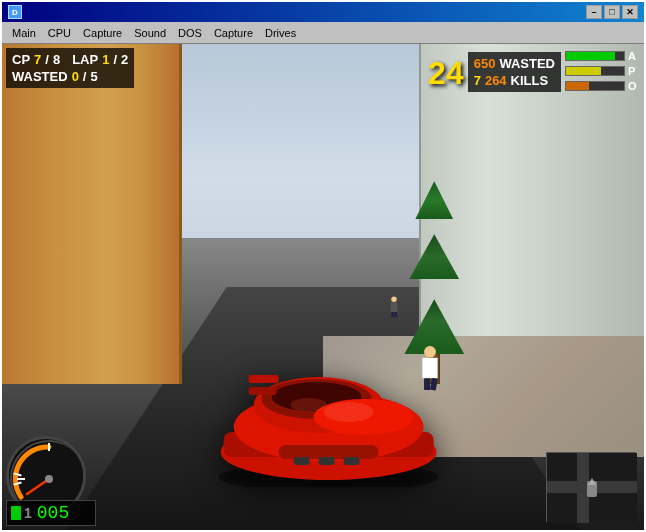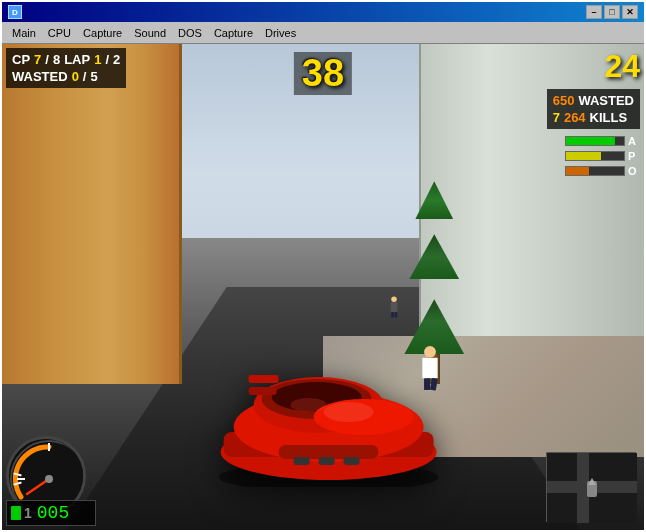--- a/index.html
+++ b/index.html
@@ -303,21 +303,21 @@
       color: #ffffff;
     }
 
     .hud-stat-num-yellow {
       color: #ffdd00;
     }
 
     
     .hud-top-right {
       display: flex;
-      flex-direction: column;
+      flex-direction: row;
       align-items: flex-end;
       gap: 4px;
     }
 
     .hud-big-counter {
       font-size: 32px;
       font-weight: bold;
       color: #ffdd00;
       font-family: Arial Black, Arial, sans-serif;
       text-shadow: 2px 2px 4px #000;
@@ -568,34 +568,33 @@
     <div class="hud">
 
       <div class="hud-top">
 
         <div class="hud-left">
           <div class="hud-row">
             <span class="hud-label">CP</span>
             <span class="hud-num-yellow">7</span>
             <span class="hud-slash">/</span>
             <span class="hud-num-white">8</span>
-            <span style="margin-left:0;" class="hud-label">LAP</span>
+            <span style="margin-left:8px;" class="hud-label">LAP</span>
             <span class="hud-num-yellow">1</span>
             <span class="hud-slash">/</span>
             <span class="hud-num-white">2</span>
           </div>
           <div class="hud-row">
             <span class="hud-label">WASTED</span>
             <span class="hud-num-yellow">0</span>
             <span class="hud-slash">/</span>
             <span class="hud-num-white">5</span>
           </div>
         </div>
 
-        <div class="hud-score">38</div>
 
         <div class="hud-top-right">
           <div class="hud-big-counter">24</div>
           <div class="hud-right-stats">
             <div class="hud-stat-row">
               <span class="hud-stat-num">650</span>
               <span class="hud-stat-label">WASTED</span>
             </div>
             <div class="hud-stat-row">
               <span class="hud-stat-num-yellow">7</span>

